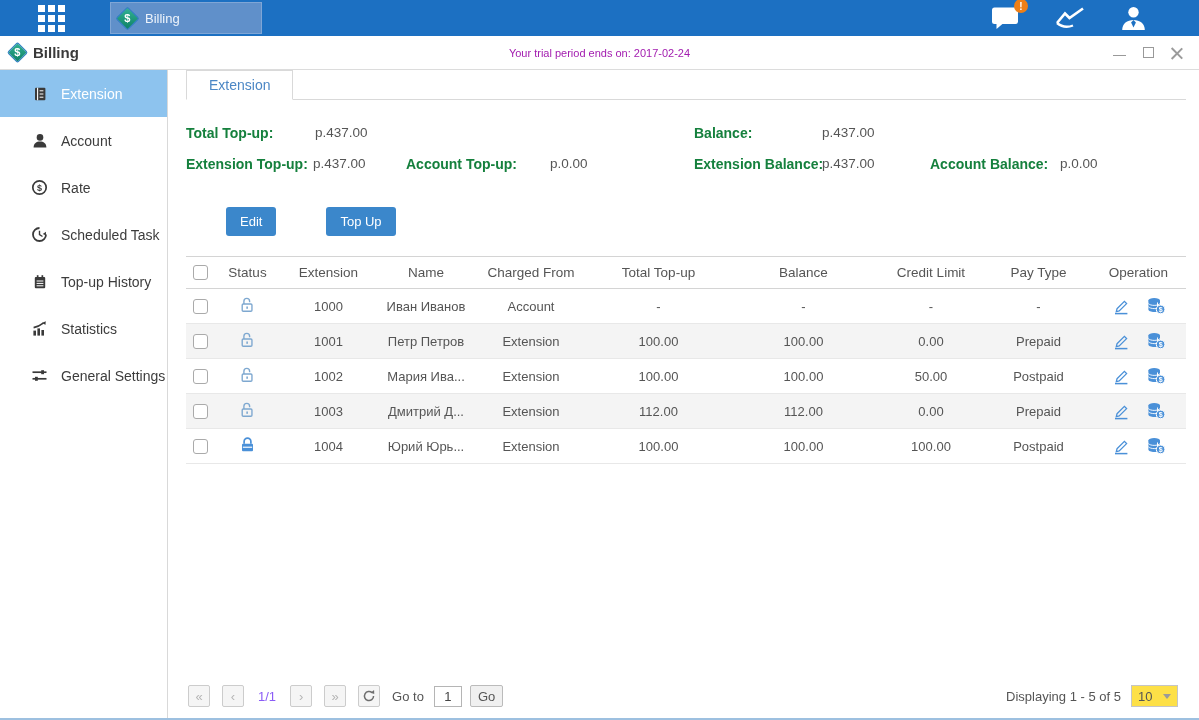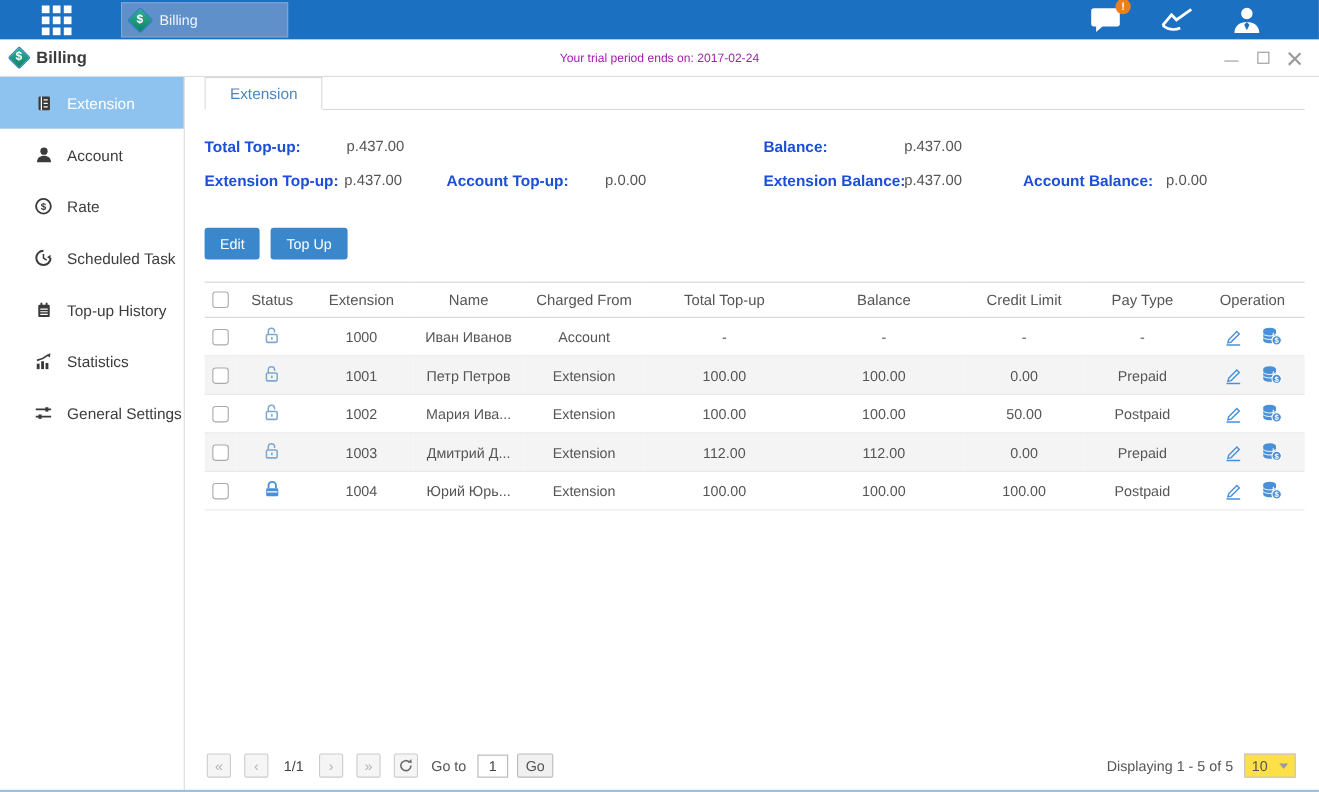--- a/index.html
+++ b/index.html
@@ -43,44 +43,44 @@
 
   .content { flex:1; position:relative; padding:0 13px 0 18px; min-width:0; }
 
   
   .tabbar { height:30px; border-bottom:1px solid #d9d9d9; display:flex; }
   .tab { min-width:89px; padding:0 22px; border:1px solid #d9d9d9; border-bottom:1px solid #fff; margin-bottom:-1px; background:#fff; color:#4c87c5; font-size:14px; display:flex; align-items:center; justify-content:center; cursor:pointer; }
 
   
   .summary { margin-top:19px; width:1000px; }
   .srow { position:relative; height:31px; font-size:14px; }
-  .srow b { color:#1d4ed8; }
+  .srow b { color:#15803d; }
   .srow span { position:absolute; top:6px; white-space:nowrap; }
   .srow .val { color:#555; font-size:13.5px; }
   .p0 {left:0;} .p127 {left:127px;} .p129 {left:129px;} .p234 {left:220px;}
   .p364 {left:364px;} .p508 {left:508px;} .p636 {left:636px;} .p744 {left:744px;} .p874 {left:874px;}
 
   
   .actions { margin-top:26px; display:flex; gap:10px; }
-  .btn-blue { background:#3b87cb; border:none; color:#fff; font-size:13px; font-family:inherit; height:29px; padding:0 14px; border-radius:3px; cursor:pointer; }
+  .btn-blue { background:#3b87cb; border:none; color:#fff; font-size:13px; font-family:inherit; height:29px; padding:0 14px; border-radius:3px; cursor:pointer;margin-left:40px; }
 
   
   table { margin-top:20px; width:1000px; border-collapse:collapse; table-layout:fixed; }
   thead th { border-top:1px solid #d4d4d4; border-bottom:1px solid #d4d4d4; height:32px; font-size:13.5px; font-weight:normal; color:#555; text-align:center; }
   tbody td { height:35px; border-bottom:1px solid #e8e8e8; font-size:13px; color:#555; text-align:center; }
   tbody tr.alt { background:#f4f4f4; }
   .cb { width:15px; height:15px; border:1px solid #aaa; border-radius:3px; background:#fff; display:inline-block; vertical-align:middle; cursor:pointer; }
   .op-icons { display:flex; justify-content:center; gap:16px; align-items:center; }
   .op-icons span { cursor:pointer; display:flex; }
   .lock { display:inline-flex; }
 
   
   .pager { position:absolute; left:20px; right:13px; bottom:10px; height:24px; display:flex; align-items:center; font-size:13px; color:#555; }
   .pg-btn { width:22px; height:22px; background:#f5f5f5; border:1px solid #ccc; border-radius:2px; color:#b5b5b5; display:flex; align-items:center; justify-content:center; font-size:13px; margin-right:12px; cursor:pointer; }
-  .pg-num { margin:0 14px 0 2px; color:#404040; }
+  .pg-num { margin:0 14px 0 2px; color:#8b5cf6; }
   .goto-label { margin:0 10px 0 0; }
   .goto-input { width:28px; height:21px; border:1px solid #b5b5b5; text-align:center; font-size:13px; font-family:inherit; color:#444; margin-right:8px; }
   .go-btn { height:22px; padding:0 7px; background:#f0f0f0; border:1px solid #bbb; border-radius:2px; font-size:13px; font-family:inherit; color:#555; cursor:pointer; }
   .pager-right { margin-left:auto; display:flex; align-items:center; gap:10px; margin-right:8px; }
   .pagesize { width:47px; height:22px; border:1px solid #c5c5c5; background:#fde047; display:flex; align-items:center; padding:0 6px; justify-content:space-between; cursor:pointer; }
   .caret { width:0; height:0; border-left:4.5px solid transparent; border-right:4.5px solid transparent; border-top:5px solid #9a9a9a; }
 
   .bottom-edge { height:2px; background:#9dc0e0; flex:0 0 2px; }
 </style>
 </head>

